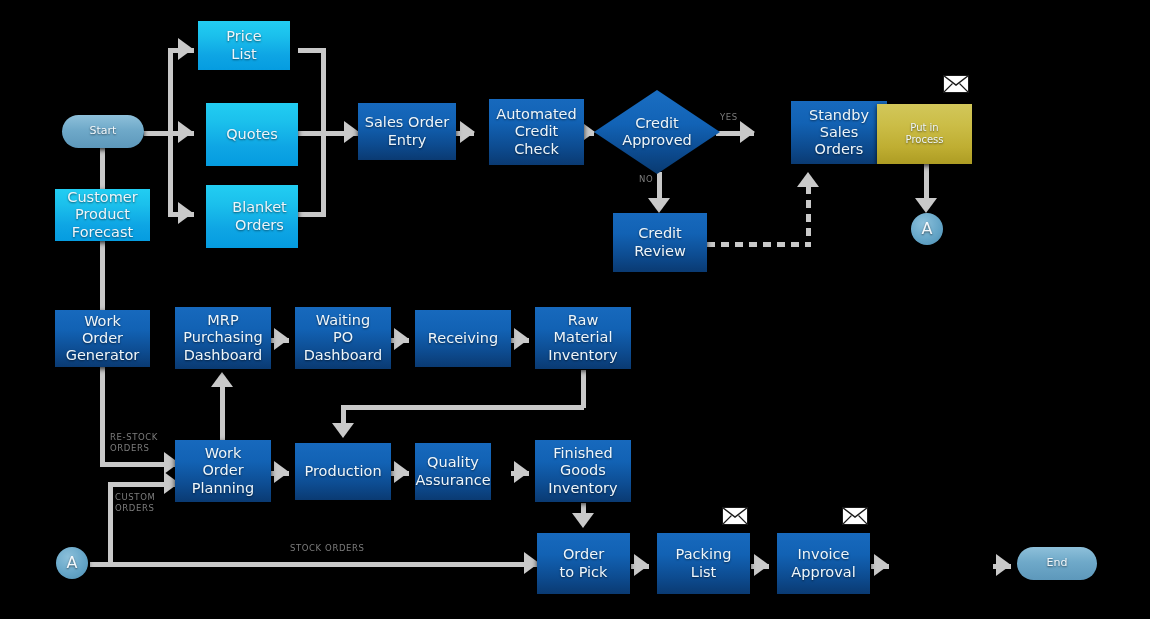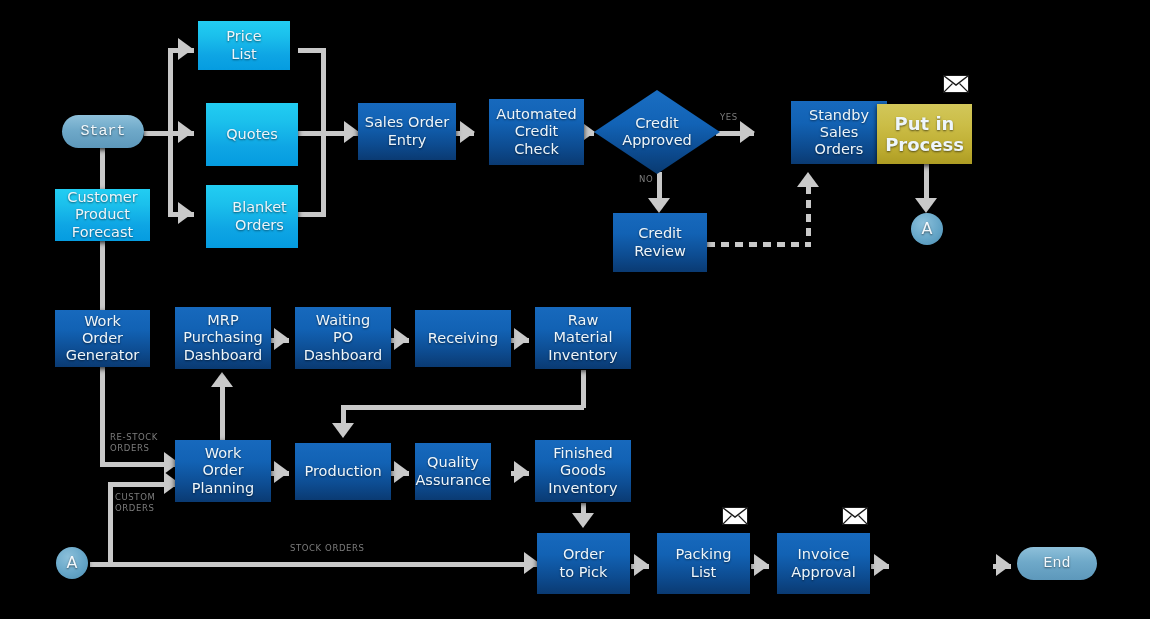--- a/index.html
+++ b/index.html
@@ -12,24 +12,24 @@
         text-shadow:0 1px 2px rgba(0,0,0,.55);}
 
   
   .box-dark{background:linear-gradient(180deg,#1769bd 0%,#1262b4 35%,#0d4c91 72%,#0a3a72 100%);
             box-shadow:0 2px 5px rgba(0,0,0,.8);font-size:14.5px;}
   
   .box-light{background:linear-gradient(180deg,#22cdf2 0%,#1bc0ec 30%,#0ea5e4 70%,#059ce0 100%);
              box-shadow:0 2px 5px rgba(0,0,0,.8);font-size:14.5px;}
   
   .box-gold{background:linear-gradient(180deg,#d2c75a 0%,#cbbd47 35%,#bfae32 72%,#ad9c23 100%);
-            box-shadow:0 2px 5px rgba(0,0,0,.8);font-size:18px;font-weight:bold;}
+            box-shadow:0 2px 5px rgba(0,0,0,.8);font-size:10px;}
   
   .pill{background:linear-gradient(180deg,#8ec0da 0%,#6fa9c9 45%,#5d98bb 100%);
-        border-radius:999px;box-shadow:0 2px 5px rgba(0,0,0,.8);font-size:15px;color:#f2f8fc;font-family:Liberation Mono, monospace;}
+        border-radius:999px;box-shadow:0 2px 5px rgba(0,0,0,.8);font-size:11px;color:#f2f8fc;}
   
   .circ{border-radius:50%;background:radial-gradient(circle at 38% 32%,#8cc0da 0%,#66a6c8 55%,#4d8fb3 100%);
         box-shadow:0 2px 5px rgba(0,0,0,.8);font-size:16px;color:#f2f8fc;}
 
   
   .diamond{position:absolute;}
   .diamond .dshape{position:absolute;inset:0;
       background:linear-gradient(180deg,#1a6ec2 0%,#1263b6 40%,#0c4a8e 75%,#093a70 100%);
       clip-path:polygon(50% 0,100% 50%,50% 100%,0 50%);
       filter:drop-shadow(0 2px 4px rgba(0,0,0,.8));}

